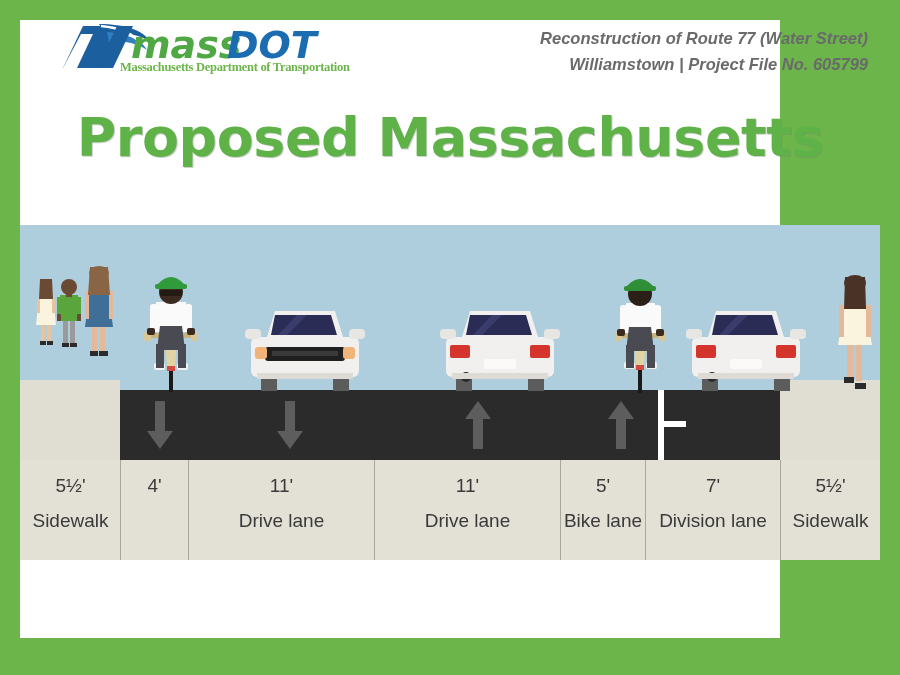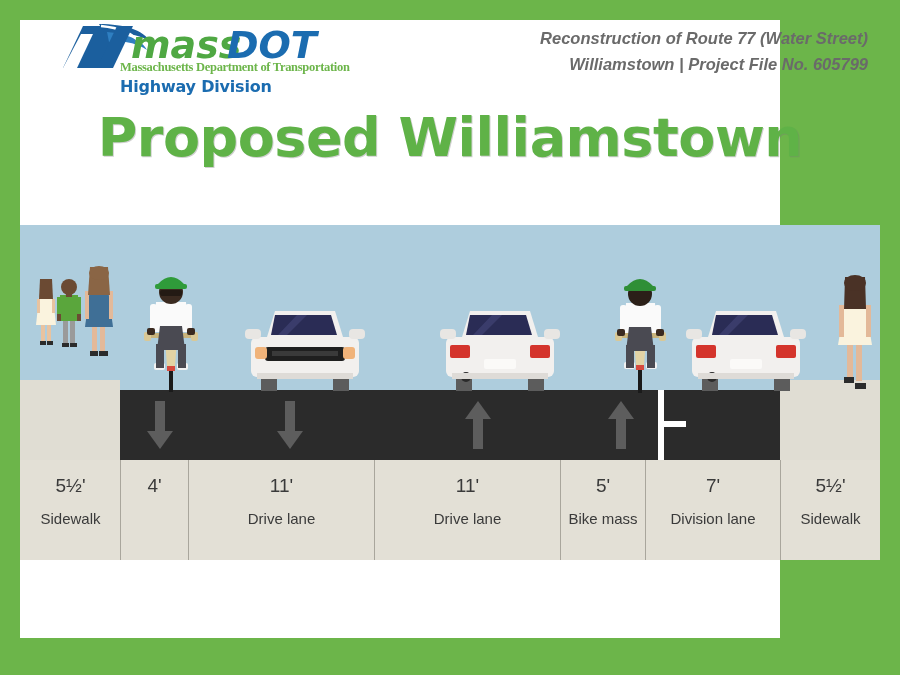--- a/index.html
+++ b/index.html
@@ -87,21 +87,21 @@
     text-align:center;
   }
   .cell.noline{border-left:1px solid transparent;}
   .cell .dim{
     font-family:"Liberation Sans", sans-serif;
     font-size:19px;color:#3a3a3a;line-height:1.1;
   }
   .cell .nm{
     margin-top:14px;
     font-family:"Liberation Sans", sans-serif;
-    font-size:15px;color:#3a3a3a;white-space:nowrap;line-height:1.1;
+    font-size:19px;color:#3a3a3a;white-space:nowrap;line-height:1.1;
   }
 </style>
 </head>
 <body>
 
 <div class="frame">
 
   <div class="header">
 
     <div class="logo">
@@ -111,30 +111,29 @@
         <path d="M52 2 C 78 2, 96 8, 104 20 C 92 12, 74 10, 58 12 Z" fill="#1b5f9e"></path>
         <path d="M60 10 C 84 12, 96 20, 100 28 C 88 20, 72 18, 62 20 Z" fill="#2f7fc1"></path>
         <path d="M54 4 C 74 6, 86 12, 92 20" stroke="#ffffff" stroke-width="2.5" fill="none"></path>
         <path d="M16 46 L30 46 L46 12 L34 12 Z" fill="#ffffff"></path>
         <path d="M70 4 L86 4 L66 46 L50 46 Z" fill="#1b5f9e"></path>
 
         <text x="84" y="36" font-family="DejaVu Sans, sans-serif" font-size="38" font-weight="bold" font-style="italic" fill="#4fa843">mass</text>
         <text x="180" y="36" font-family="DejaVu Sans, sans-serif" font-size="38" font-weight="bold" font-style="italic" fill="#1b6cb0">DOT</text>
       </svg>
       <div class="logo-line1">Massachusetts Department of Transportation</div>
-      <div class="logo-line2">Highway Division</div>
     </div>
 
     <div class="project-info">
       <div>Reconstruction of Route 77 (Water Street)</div>
       <div>Williamstown | Project File No. 605799</div>
     </div>
   </div>
 
-  <div class="title">Proposed Williamstown</div>
+  <div class="title">Proposed Massachusetts</div>
 
   <div class="scene">
     <div class="sky"></div>
     <div class="ground"></div>
     <div class="road"></div>
     <div class="walk-l"></div>
     <div class="walk-r"></div>
 
     <div class="arrow down" style="left:127px;top:176px;">
         <div class="shaft"></div>
@@ -330,21 +329,21 @@
       <span class="nm">Drive lane</span>
     </div>
 
     <div class="cell" style="width:186px;">
       <span class="dim">11'</span>
       <span class="nm">Drive lane</span>
     </div>
 
     <div class="cell" style="width:85px;">
       <span class="dim">5'</span>
-      <span class="nm">Bike mass</span>
+      <span class="nm">Bike lane</span>
     </div>
 
     <div class="cell" style="width:135px;">
       <span class="dim">7'</span>
       <span class="nm">Division lane</span>
     </div>
 
     <div class="cell" style="width:100px;">
       <span class="dim">5½'</span>
       <span class="nm">Sidewalk</span>

